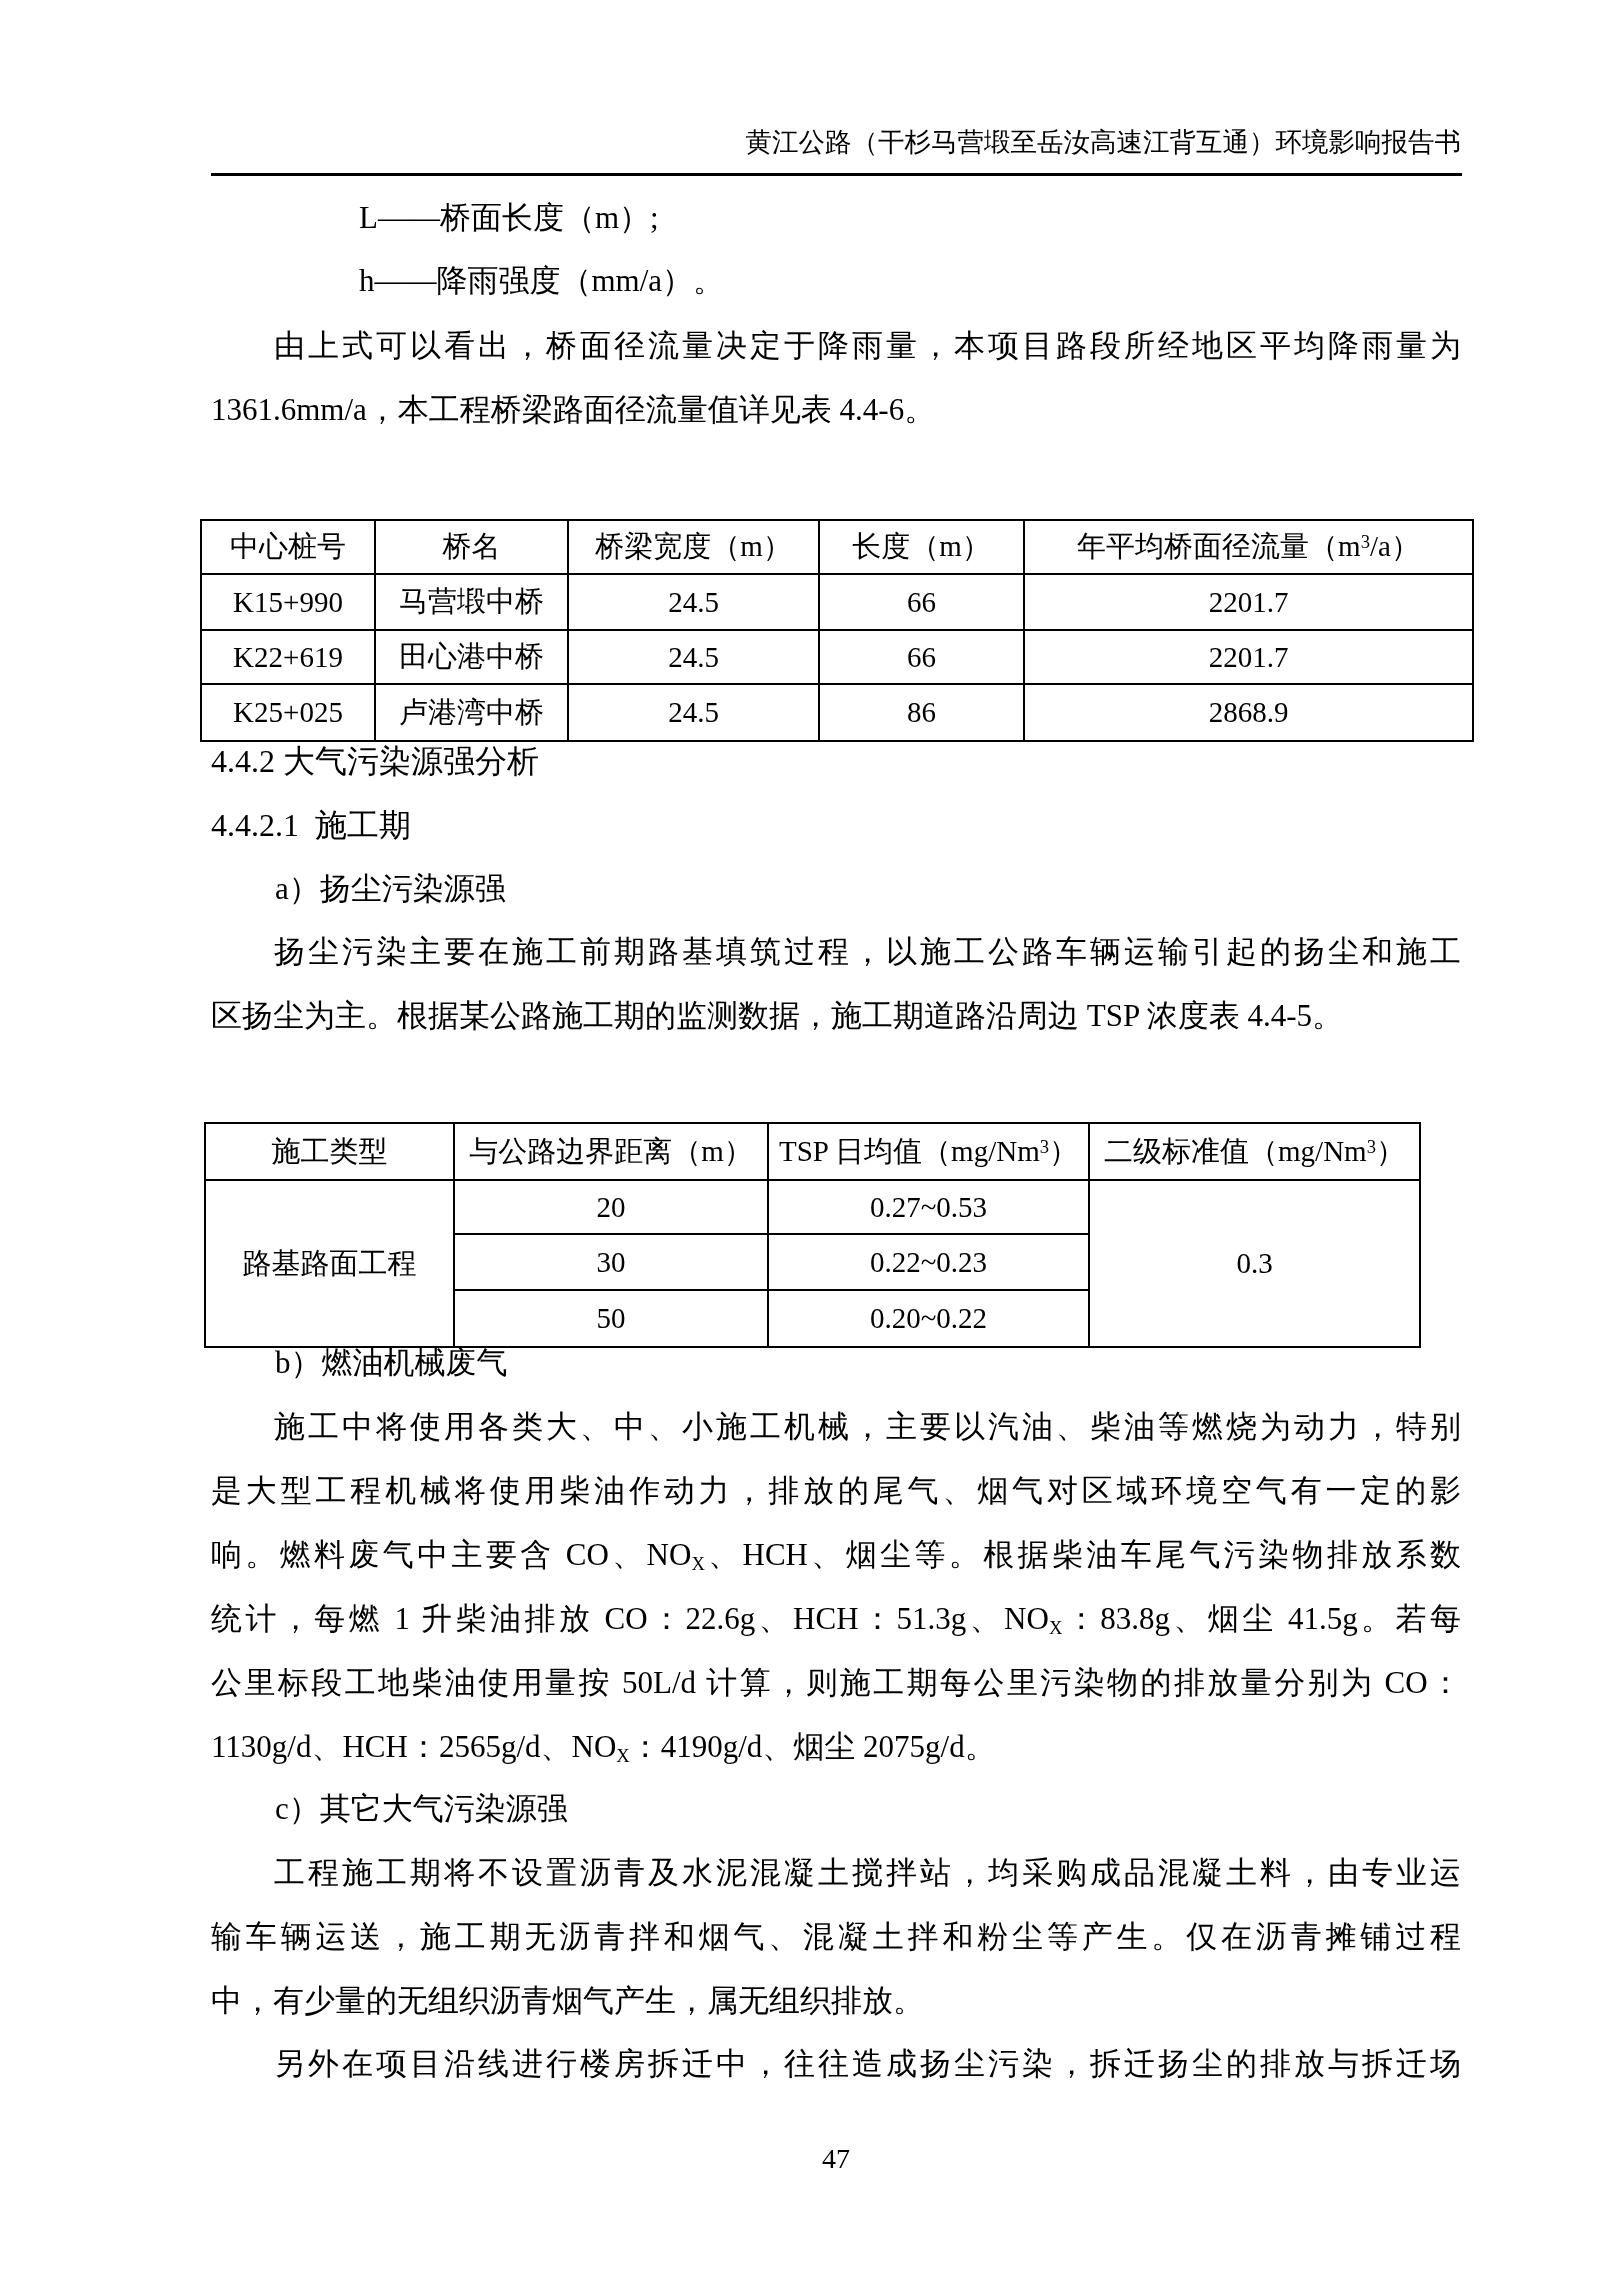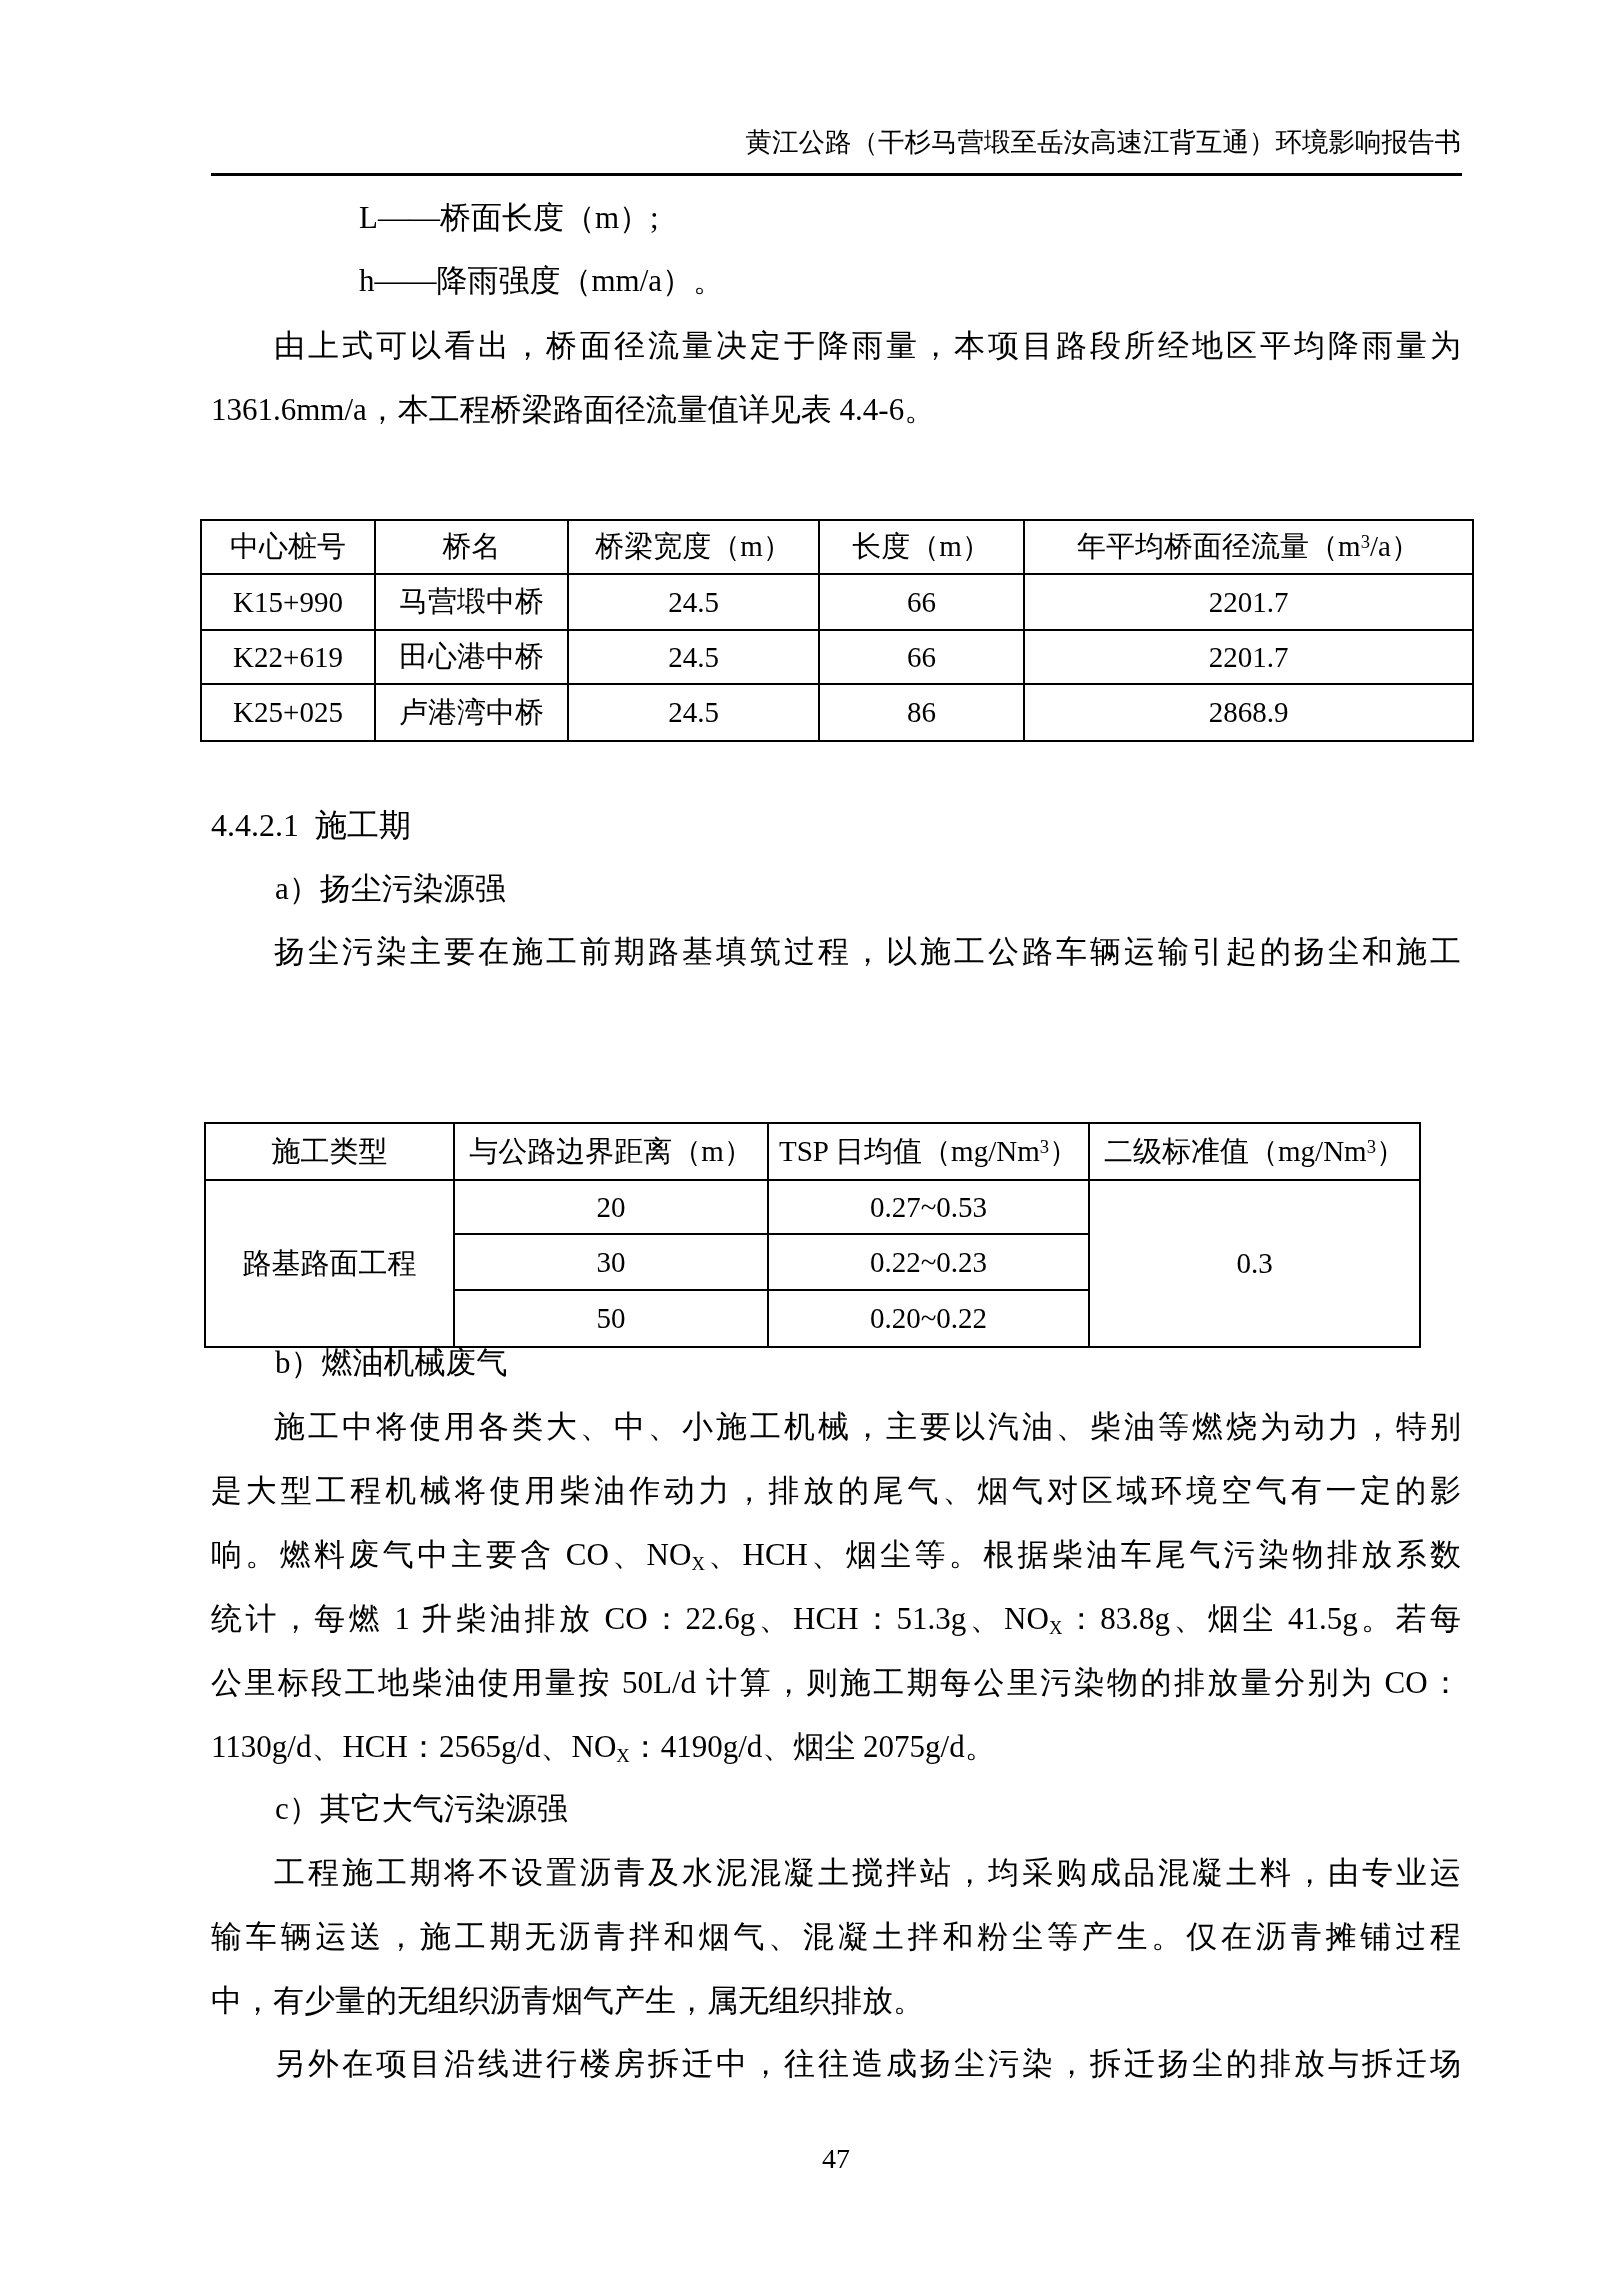--- a/index.html
+++ b/index.html
@@ -121,25 +121,27 @@
     <tr style="height:57px;">
       <td>K25+025</td>
       <td>卢港湾中桥</td>
       <td>24.5</td>
       <td>86</td>
       <td>2868.9</td>
     </tr>
   </tbody>
     </table>
 
+  <div class="line" style="top:729px; font-size:32px;">4.4.2 大气污染源强分析</div>
   <div class="line" style="top:793px; font-size:32px;">4.4.2.1  施工期</div>
   <div class="line" style="left:275px; top:857px;">a）扬尘污染源强</div>
 
   <div class="para" style="top:920px;">
     <div class="ln ind fill">扬尘污染主要在施工前期路基填筑过程，以施工公路车辆运输引起的扬尘和施工</div>
+    <div class="ln">区扬尘为主。根据某公路施工期的监测数据，施工期道路沿周边 TSP 浓度表 4.4-5。</div>
   </div>
 
   <div class="tbl-title" style="top:1046px;">
     <span class="gap-sm">表 4.4-5</span><span>某公路施工期环境空气监测数据</span>
   </div>
 
   <table class="tbl" style="left:204px; top:1122px; width:1215px;border-radius:28px;">
     <colgroup>
       <col style="width:249px">
         <col style="width:314px">

